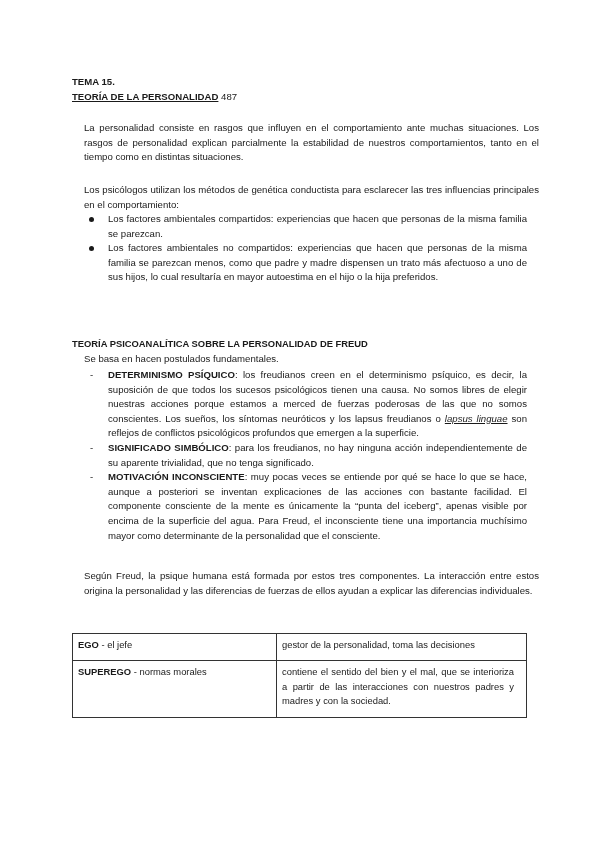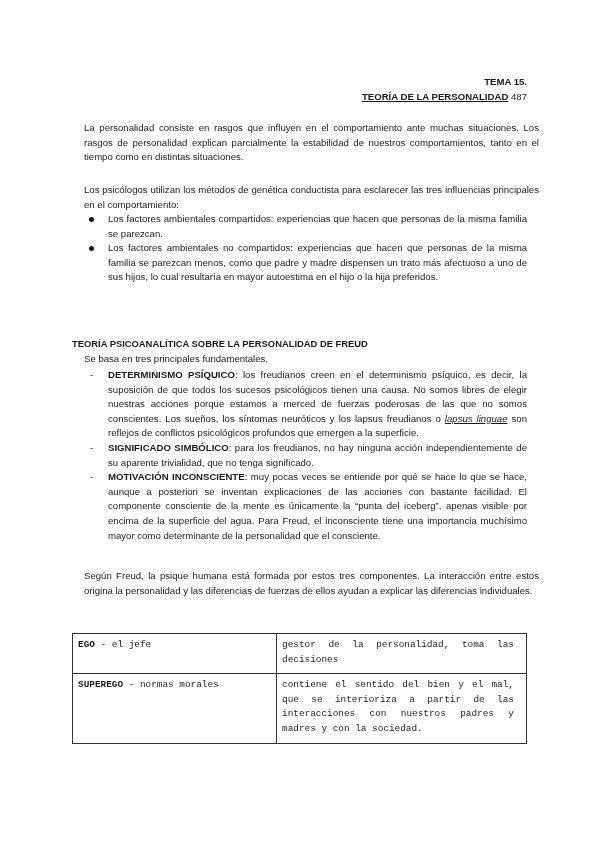--- a/index.html
+++ b/index.html
@@ -21,21 +21,21 @@
       position: absolute;
       left: 72px;
       top: 0;
       width: 455px;
     }
     .title-block {
       position: absolute;
       top: 74px;
       left: 0;
       width: 455px;
-      text-align: right;
+      text-align: left;
       font-size: 9.6px;
       line-height: 15px;
     }
     .title-block .tema { font-weight: bold; }
     .title-block .subtitle { font-weight: bold; text-decoration: underline; }
     .title-block .pagenum { font-weight: normal; }
     .p {
       position: absolute;
       left: 0;
       width: 455px;
@@ -98,21 +98,20 @@
       top: 633px;
       width: 455px;
       border-collapse: collapse;
       font-size: 9.4px;
       line-height: 14.6px;
     }
     table.psyche td {
       border: 1px solid #333333;
       vertical-align: top;
       padding: 4px 12px 6px 5px;
-      font-family: Liberation Mono, monospace;
     }
     table.psyche td.left { width: 186px; }
     table.psyche td.right { text-align: justify; margin-left: 37px; }
     table.psyche td b { font-weight: bold; }
     .row-ego td { height: 16px; }
     .row-super td { height: 46px; }
     .row-id td { height: 33px; }
   </style>
 </head>
 <body>
@@ -137,21 +136,21 @@
       <span>Los factores ambientales compartidos: experiencias que hacen que personas de la misma familia se parezcan.</span>
     </li>
     <li>
       <span class="dot"></span>
       <span>Los factores ambientales no compartidos: experiencias que hacen que personas de la misma familia se parezcan menos, como que padre y madre dispensen un trato más afectuoso a uno de sus hijos, lo cual resultaría en mayor autoestima en el hijo o la hija preferidos.</span>
     </li>
   </ul>
 
   <div class="section-head">TEORÍA PSICOANALÍTICA SOBRE LA PERSONALIDAD DE FREUD</div>
 
-  <div class="p" style="top:352px;">Se basa en tres principales fundamentales.</div>
+  <div class="p" style="top:352px;">Se basa en hacen postulados fundamentales.</div>
 
   <ul class="dashes">
     <li>
       <span class="dash">-</span>
       <b>DETERMINISMO PSÍQUICO</b><span>: los freudianos creen en el determinismo psíquico, es decir, la suposición de que todos los sucesos psicológicos tienen una causa. No somos libres de elegir nuestras acciones porque estamos a merced de fuerzas poderosas de las que no somos conscientes. Los sueños, los síntomas neuróticos y los lapsus freudianos o </span><i>lapsus linguae</i><span> son reflejos de conflictos psicológicos profundos que emergen a la superficie.</span>
     </li>
     <li>
       <span class="dash">-</span>
       <b>SIGNIFICADO SIMBÓLICO</b><span>: para los freudianos, no hay ninguna acción independientemente de su aparente trivialidad, que no tenga significado.</span>
     </li>

